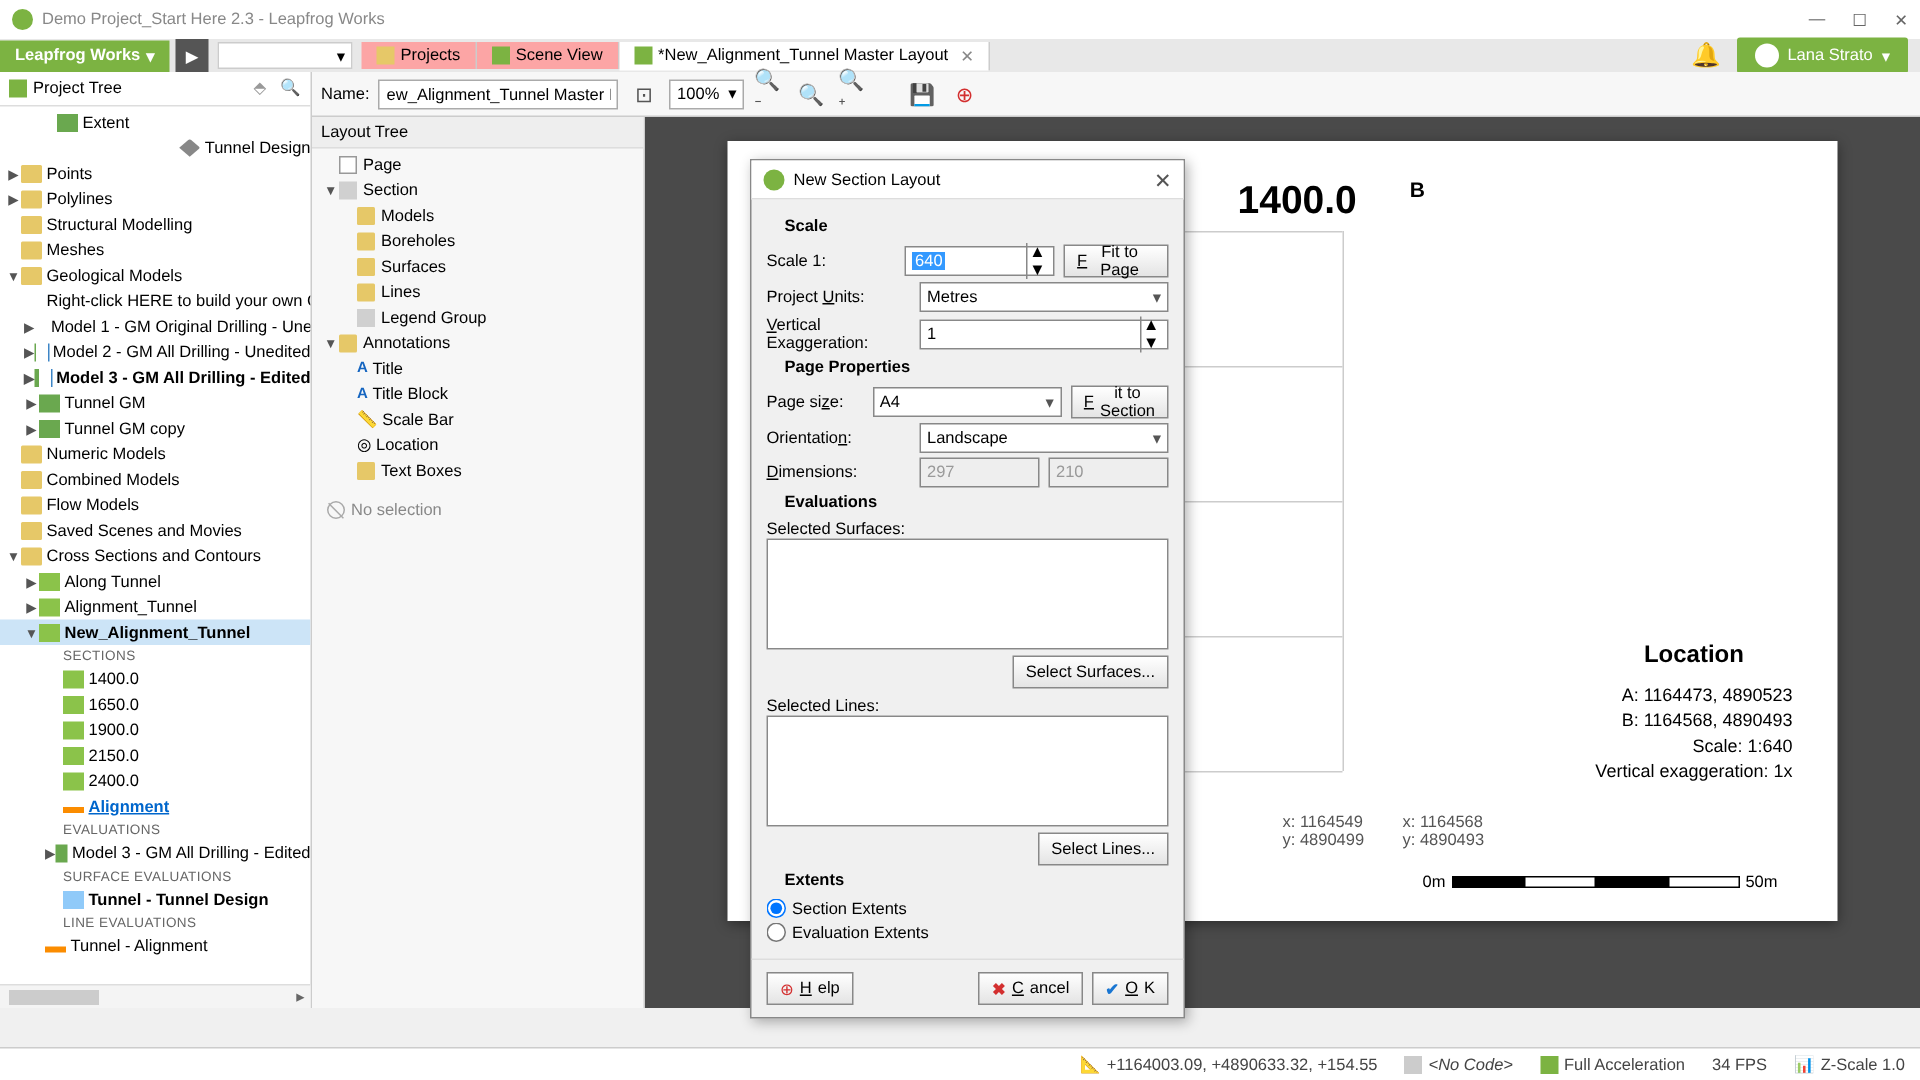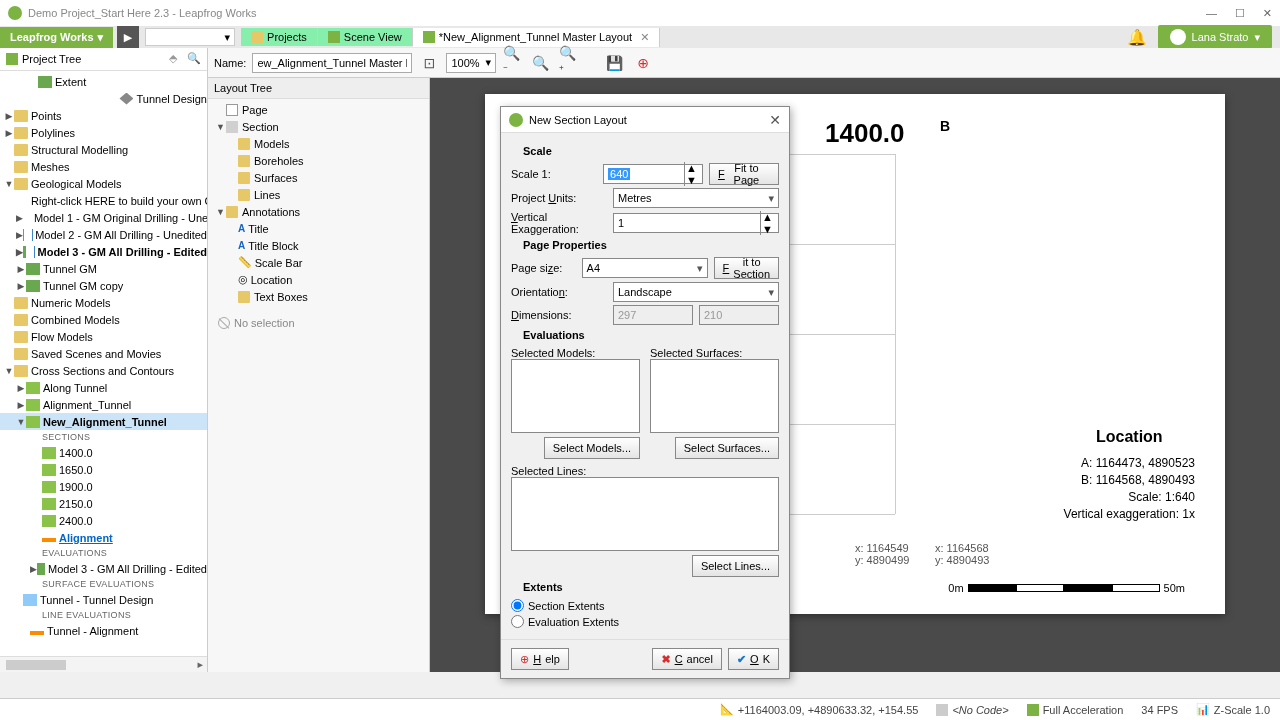--- a/index.html
+++ b/index.html
@@ -9,21 +9,21 @@
 .titlebar { height:26px; background:#fff; display:flex; align-items:center; padding:0 8px; color:#888; }
 .titlebar .app-icon { width:14px; height:14px; background:#7cb342; border-radius:50%; margin-right:6px; }
 .winbtns { margin-left:auto; display:flex; gap:18px; color:#666; font-size:14px; }
 .winbtn { cursor:pointer; }
 
 
 .maintoolbar { height:22px; background:#e8e8e8; display:flex; align-items:center; }
 .lw-menu { background:#7cb342; color:#fff; padding:4px 10px; font-weight:600; display:flex; align-items:center; gap:4px; }
 .playbtn { background:#555; color:#fff; width:22px; height:22px; display:flex; align-items:center; justify-content:center; margin-left:4px; }
 .tabbar { display:flex; align-items:center; margin-left:6px; height:22px; }
-.tab { padding:3px 10px; background:#86efac; display:flex; align-items:center; gap:4px; border-right:1px solid #ccc; }
+.tab { padding:3px 10px; background:#fca5a5; display:flex; align-items:center; gap:4px; border-right:1px solid #ccc; }
 .tab.active { background:#fff; }
 .tab .ticon { width:12px; height:12px; }
 .tclose { margin-left:4px; color:#888; }
 .rightbar { margin-left:auto; display:flex; align-items:center; gap:10px; padding-right:8px; }
 .bell { font-size:16px; color:#555; }
 .userbadge { background:#7cb342; color:#fff; padding:4px 12px; border-radius:2px; display:flex; align-items:center; gap:6px; }
 .avatar { width:16px; height:16px; background:#fff; border-radius:50%; }
 
 
 .content { display:flex; height:624px; }
@@ -301,21 +301,21 @@
           <span class="ic alg"></span>
           <span>Alignment</span>
         </div>
       <div class="thead">EVALUATIONS</div>
       <div class="trow" style="padding-left:30px;">
           <span class="arr">▶</span>
           <span class="ic cube"></span>
           <span>Model 3 - GM All Drilling - Edited</span>
         </div>
       <div class="thead">SURFACE EVALUATIONS</div>
-      <div class="trow" style="padding-left:23px;">
+      <div class="trow" style="padding-left:42px;font-weight:bold;">
           <span class="ic txt"></span>
           <span>Tunnel - Tunnel Design</span>
         </div>
       <div class="thead">LINE EVALUATIONS</div>
       <div class="trow" style="padding-left:30px;">
           <span class="ic alg"></span>
           <span>Tunnel - Alignment</span>
         </div>
     </div>
     <div class="hscroll">
@@ -362,20 +362,24 @@
               <span class="ic fold"></span>
               <span>Boreholes</span>
             </div>
           <div class="lrow" style="padding-left:30px;">
               <span class="ic fold"></span>
               <span>Surfaces</span>
             </div>
           <div class="lrow" style="padding-left:30px;">
               <span class="ic fold"></span>
               <span>Lines</span>
+            </div>
+          <div class="lrow" style="padding-left:30px;">
+              <span class="ic secic"></span>
+              <span>Legend Group</span>
             </div>
           <div class="lrow">
               <span class="arr">▼</span>
               <span class="ic fold"></span>
               <span>Annotations</span>
             </div>
           <div class="lrow" style="padding-left:30px;"><span class="aico">A</span>&nbsp;<span>Title</span></div>
           <div class="lrow" style="padding-left:30px;"><span class="aico">A</span>&nbsp;<span>Title Block</span></div>
           <div class="lrow" style="padding-left:30px;"><span>📏</span>&nbsp;<span>Scale Bar</span></div>
           <div class="lrow" style="padding-left:30px;"><span>◎</span>&nbsp;<span>Location</span></div>
@@ -493,25 +497,20 @@
           <span>297</span>
         </div>
       <div class="finput">
           <span>210</span>
         </div>
     </div>
 
     <div class="dsec">Evaluations</div>
     <div class="half">
       <div>
-        <div>Selected Models:</div>
-        <div class="listbox"></div>
-        <div style="text-align:right;margin-top:4px;"><button class="btn">Select Models...</button></div>
-      </div>
-      <div>
         <div>Selected Surfaces:</div>
         <div class="listbox"></div>
         <div style="text-align:right;margin-top:4px;"><button class="btn">Select Surfaces...</button></div>
       </div>
     </div>
     <div style="margin-top:6px;">Selected Lines:</div>
     <div class="listbox"></div>
     <div style="text-align:right;margin-top:4px;"><button class="btn">Select Lines...</button></div>
 
     <div class="dsec">Extents</div>

